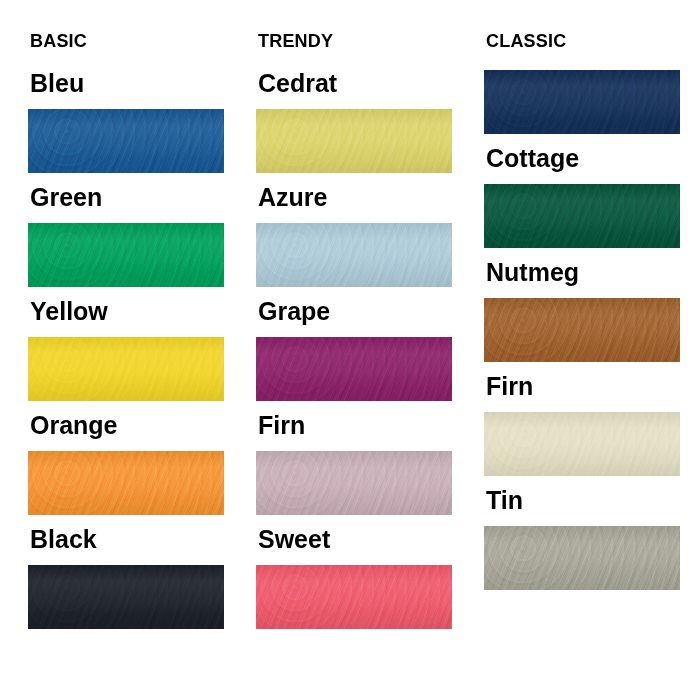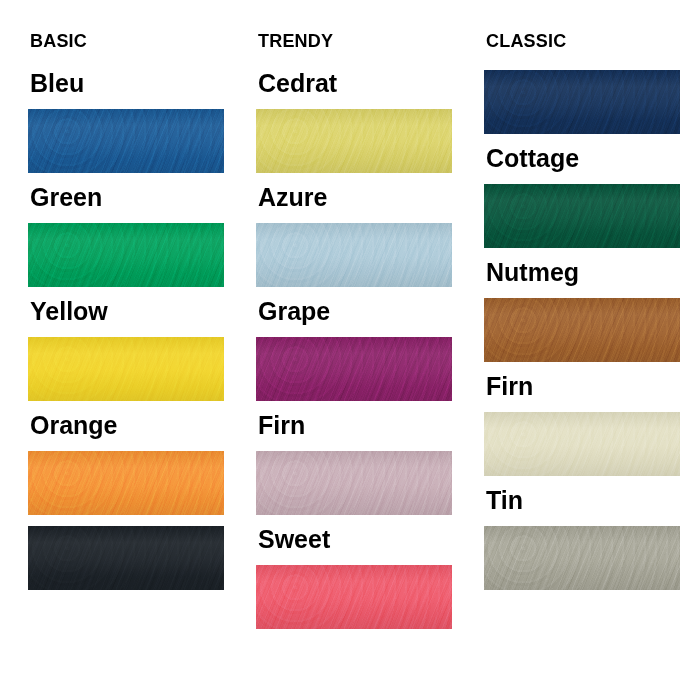--- a/index.html
+++ b/index.html
@@ -148,20 +148,21 @@
         </div>
         <div class="swatch-entry">
           <div class="swatch-label">Yellow</div>
           <div class="swatch-chip" style="background-color: rgb(242, 213, 41);"></div>
         </div>
         <div class="swatch-entry">
           <div class="swatch-label">Orange</div>
           <div class="swatch-chip" style="background-color: rgb(246, 148, 52);"></div>
         </div>
         <div class="swatch-entry">
+          <div class="swatch-label">Black</div>
           <div class="swatch-chip" style="background-color: rgb(28, 34, 40);"></div>
         </div>
       </div>
       <div class="column">
         <div class="group-title">TRENDY</div>
         <div class="swatch-entry">
           <div class="swatch-label">Cedrat</div>
           <div class="swatch-chip" style="background-color: rgb(220, 212, 107);"></div>
         </div>
         <div class="swatch-entry">

